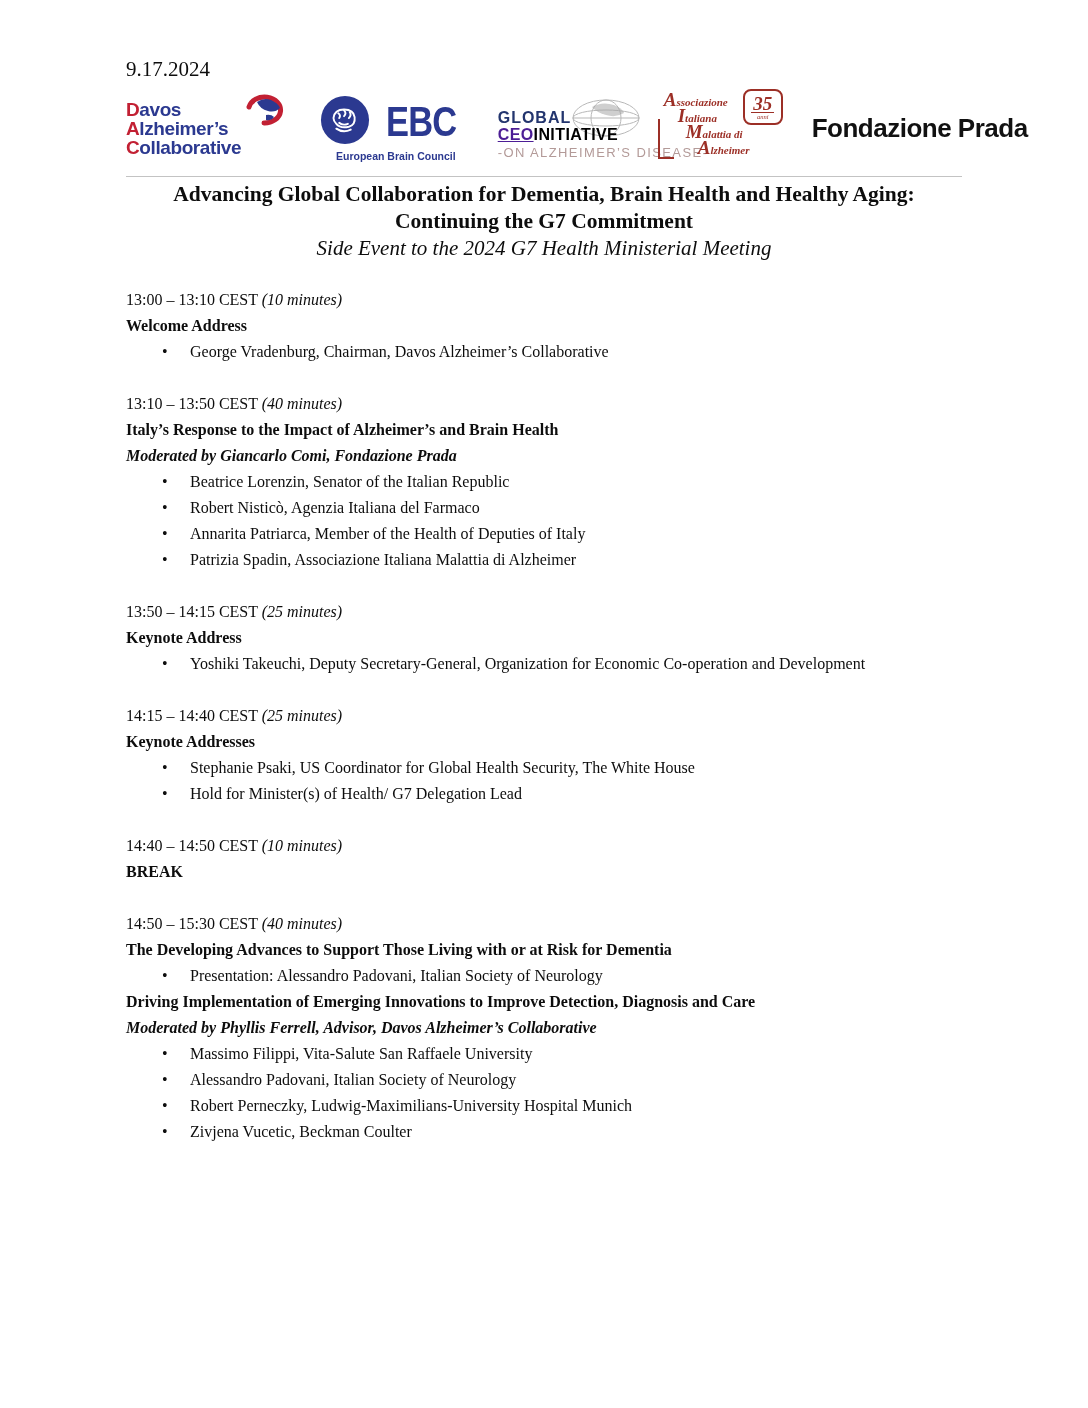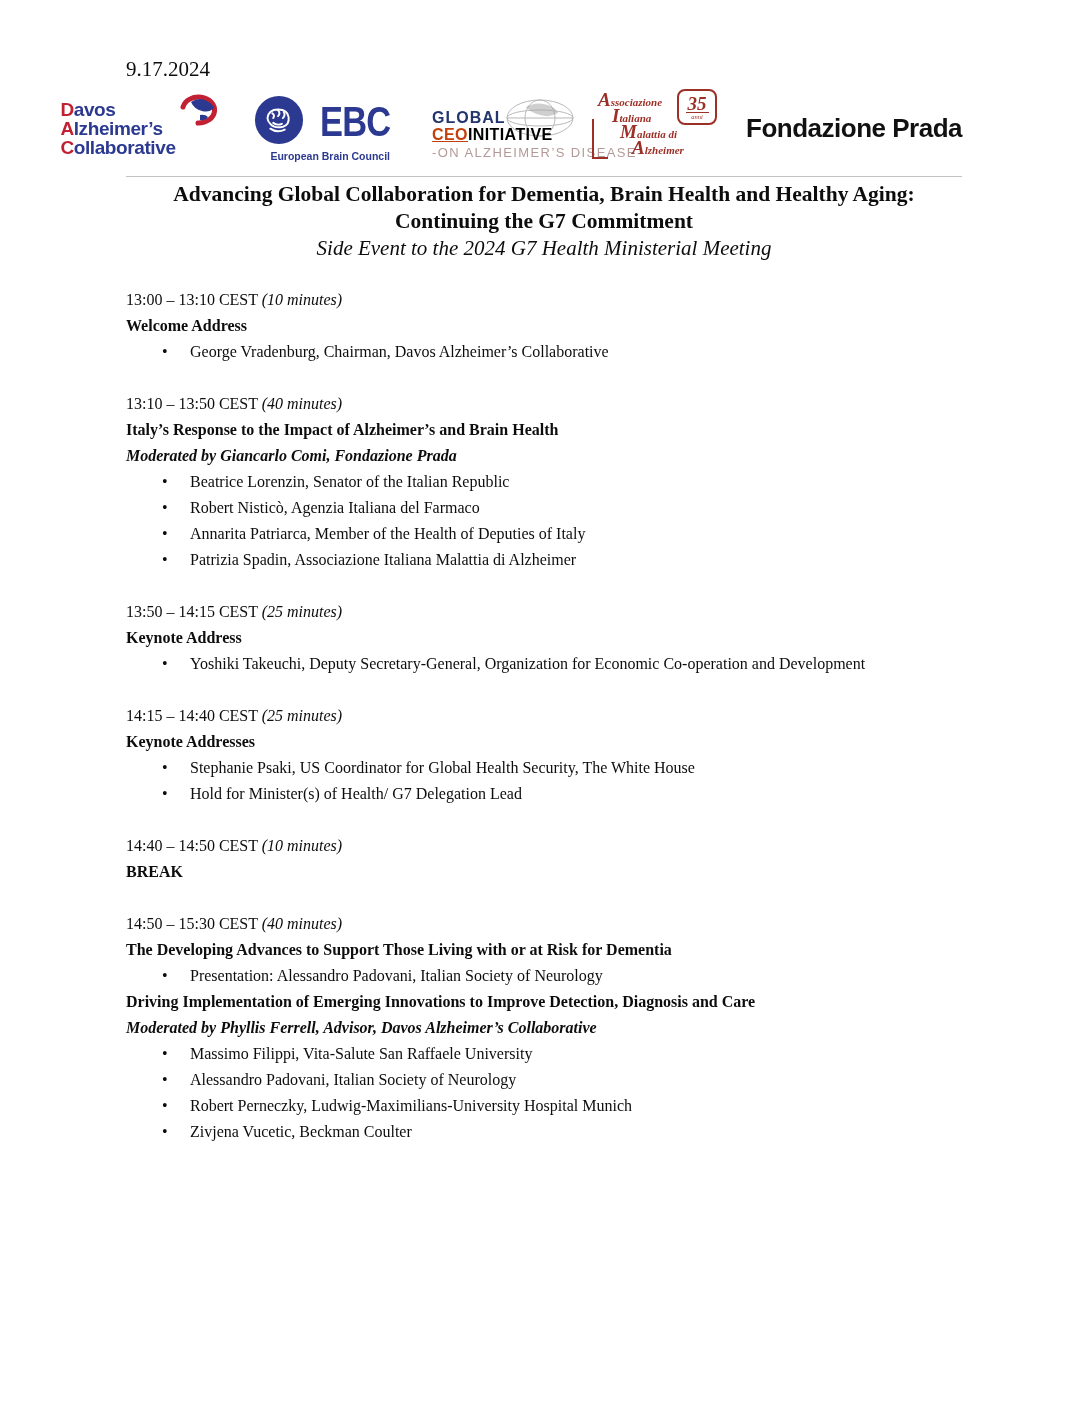--- a/index.html
+++ b/index.html
@@ -5,21 +5,21 @@
   html,body{margin:0;padding:0;background:#e8e8e8;}
   .page{
     width:1088px;height:1408px;background:#ffffff;margin:0 auto;
     box-sizing:border-box;padding:56px 126px 0 126px;position:relative;
     font-family:"Liberation Serif",serif;color:#0d0d0d;
   }
   
   .doc-date{font-size:21px;line-height:26px;}
   
   .logo-row{
-    display:flex;align-items:center;justify-content:flex-end;
+    display:flex;align-items:center;justify-content:flex-start;
     gap:26px;height:84px;margin-top:4px;
     font-family:"Liberation Sans",sans-serif;
   }
   
   .logo-dac{position:relative;width:168px;flex:none;}
   .dac-lines{font-weight:bold;font-size:19px;line-height:19px;letter-spacing:-0.4px;}
   .dac-initial{color:#c22033;}
   .dac-rest{color:#2b3990;}
   .dac-globe{position:absolute;right:6px;top:-8px;}
   
@@ -28,21 +28,21 @@
   .ebc-abbr{
     color:#2b3990;font-weight:bold;font-size:42px;line-height:42px;
     letter-spacing:-1px;transform:scaleX(.82);transform-origin:left center;
   }
   .ebc-caption{color:#2b3990;font-weight:bold;font-size:10.5px;margin-top:1px;}
   
   .logo-ceoi{position:relative;flex:none;width:140px;padding-top:12px;}
   .ceoi-globe{position:absolute;top:0;right:-4px;opacity:.9;}
   .ceoi-l1{position:relative;color:#23356e;font-weight:bold;font-size:16px;line-height:17px;letter-spacing:1px;}
   .ceoi-l2{position:relative;font-weight:bold;font-size:16px;line-height:17px;letter-spacing:.4px;}
-  .ceoi-red{color:#c2410c;text-decoration:underline;}
+  .ceoi-red{color:#4c1d95;text-decoration:underline;}
   .ceoi-navy{color:#000000;}
   .ceoi-caption{position:relative;color:#b39a98;font-size:13px;letter-spacing:1.4px;margin-top:2px;white-space:nowrap;}
   
   .logo-aima{
     position:relative;flex:none;width:122px;height:70px;color:#9c2f26;
     font-family:"Liberation Serif",serif;font-style:italic;
   }
   .logo-aima::before{
     content:"";position:absolute;left:-6px;top:26px;width:14px;height:38px;
     border-left:2px solid #9c2f26;border-bottom:2px solid #9c2f26;

